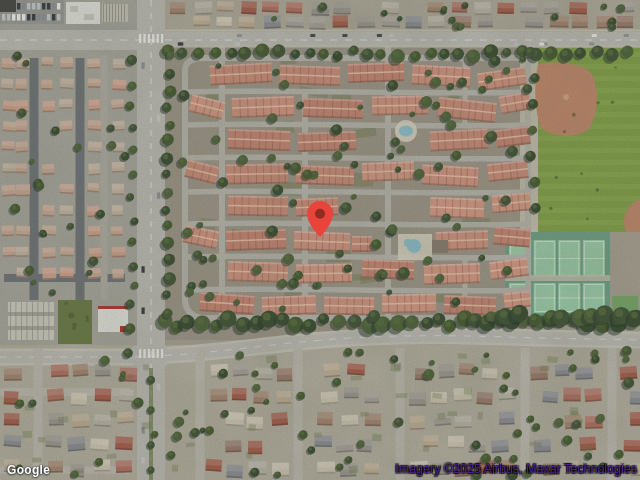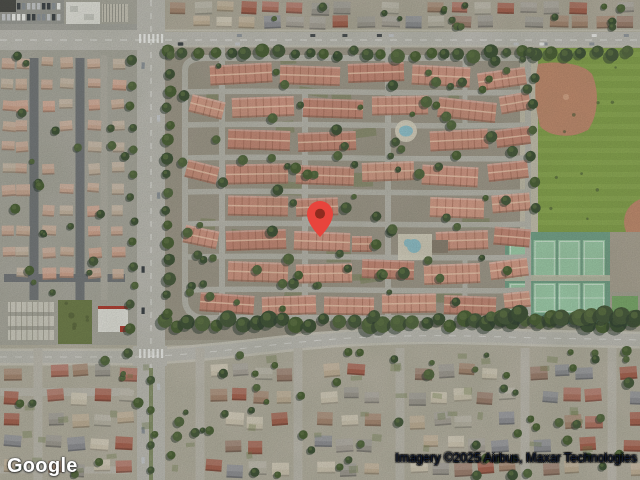--- a/index.html
+++ b/index.html
@@ -5,28 +5,28 @@
   html,body{margin:0;padding:0;background:#111;}
   .viewport{
     position:relative;width:640px;height:480px;overflow:hidden;
     background:#a7a396;font-family:"Liberation Sans",sans-serif;
     -webkit-user-select:none;user-select:none;
   }
   .viewport svg.scene{position:absolute;left:0;top:0;display:block;}
   .marker{position:absolute;width:28px;height:38px;cursor:pointer;}
   .logo{
     position:absolute;left:7px;bottom:3px;
-    color:#fff;font-size:20px;font-weight:600;letter-spacing:.3px;
+    color:#fff;font-size:12px;font-weight:600;letter-spacing:.3px;
     text-shadow:0 0 2px rgba(60,64,67,.9),0 1px 2px rgba(0,0,0,.55),
                 1px 0 1px rgba(0,0,0,.35),-1px 0 1px rgba(0,0,0,.35);
     cursor:pointer;
   }
   .attribution{
-    position:absolute;right:3px;bottom:15px;
-    color:#0f172a;font-size:12.5px;font-weight:400;
+    position:absolute;right:3px;bottom:4px;
+    color:#4c1d95;font-size:12.5px;font-weight:400;
     text-shadow:-1px -1px 1px rgba(0,0,0,.7),1px -1px 1px rgba(0,0,0,.7),
                 -1px 1px 1px rgba(0,0,0,.7),1px 1px 1px rgba(0,0,0,.7),
                 0 0 2px rgba(0,0,0,.9);
     white-space:nowrap;
   }
 </style>
 </head>
 <body>
 
 <div class="viewport">

